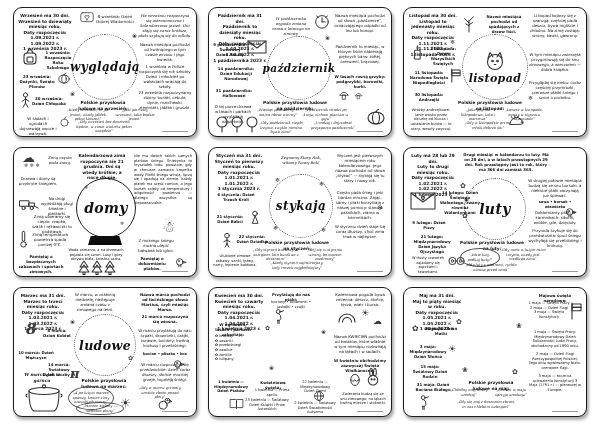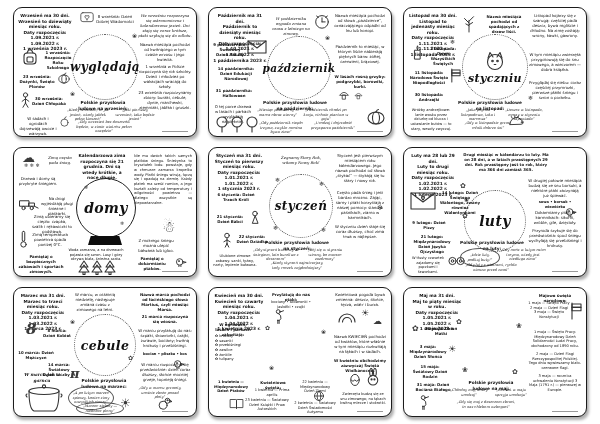--- a/index.html
+++ b/index.html
@@ -173,21 +173,21 @@
     <span class="ic" style="position:static">
       <svg width="26" height="22" viewBox="0 0 26 22">
           <path d="M6 8 L8 2.5 L11 7"></path>
           <path d="M15 7 L18 2.5 L20 8"></path>
           <circle cx="13" cy="12" r="7.5"></circle>
           <circle cx="10.5" cy="11" r="0.8"></circle>
           <circle cx="15.5" cy="11" r="0.8"></circle>
           <path d="M12.2 14.5 h1.6"></path>
         </svg>
       </span>
-    <span class="ttl" style="font-size:11px">styczniu</span>
+    <span class="ttl" style="font-size:11px">listopad</span>
   </div>
   <span class="g" style="left:46px;top:30px;font-size:6px">❄</span>
   <span class="g" style="left:124px;top:86px;font-size:6px">❄</span>
   <span class="ic" style="left:8px;top:36px">
     <svg width="11" height="16" viewBox="0 0 12 18">
         <rect x="3" y="7" width="6" height="10"></rect>
         <path d="M6 6.5 q-1.6-2 0-4.5 q1.6 2.5 0 4.5"></path>
       </svg>
     </span>
   <div class="b sm bold" style="left:22px;top:38px;width:34px">1 listopada: Dzień Wszystkich Świętych</div>
@@ -273,21 +273,21 @@
 
 <div class="card" style="left:208px;top:147px">
   <div class="b bold pre" style="left:4px;top:5px;width:52px">Styczeń ma 31 dni.
 Styczeń to pierwszy miesiąc roku.
 Daty rozpoczęcia:
 1.01.2021 r.
 1.01.2022 r.
 1 stycznia 2023 r.</div>
   <div class="b sm it" style="left:70px;top:7px;width:44px">Żegnamy Stary Rok, witamy Nowy Rok!</div>
   <div class="wr" style="left:60px;top:26px;width:62px;height:62px">
-    <span class="ttl" style="font-size:12px">styczeń</span>
+    <span class="ttl" style="font-size:12px">stykają</span>
   </div>
   <span class="g" style="left:66px;top:28px;font-size:6px">❄</span>
   <span class="g" style="left:110px;top:32px;font-size:6px">❄</span>
   <span class="g" style="left:64px;top:76px;font-size:6px">❄</span>
   <span class="g" style="left:112px;top:78px;font-size:6px">❄</span>
   <span class="g" style="left:168px;top:56px;font-size:7px">❄</span>
   <div class="b sm bold" style="left:8px;top:44px;width:38px">6 stycznia: Dzień Trzech Króli</div>
   <span class="ic" style="left:40px;top:62px">
     <svg width="12" height="16" viewBox="0 0 12 18">
         <circle cx="6" cy="4" r="2.6"></circle>
@@ -314,21 +314,21 @@
 </div>
 
 <div class="card" style="left:403px;top:147px">
   <div class="b bold pre" style="left:4px;top:5px;width:50px">Luty ma 28 lub 29 dni.
 Luty to drugi miesiąc roku.
 Daty rozpoczęcia:
 1.02.2021 r.
 1.02.2022 r.
 1 lutego 2023 r.</div>
   <div class="b sm bold" style="left:58px;top:4px;width:88px">Drugi miesiąc w kalendarzu to luty. Ma on 28 dni, a w latach przestępnych 29 dni. Rok przestępny jest to rok, który ma 366 dni zamiast 365.</div>
-  <div class="wr" style="left:60px;top:42px;width:60px;height:60px">
+  <div class="wr" style="left:60px;top:30px;width:60px;height:60px">
     <span class="ttl" style="font-size:14px">luty</span>
   </div>
   <span class="g" style="left:56px;top:34px;font-size:7px">✿</span>
   <span class="g" style="left:60px;top:48px;font-size:6px">❀</span>
   <span class="g" style="left:58px;top:64px;font-size:7px">✿</span>
   <span class="ic" style="left:6px;top:44px">
     <svg width="26" height="18" viewBox="0 0 26 18">
         <rect x="1" y="1" width="24" height="16"></rect>
         <path d="M1 1 L13 10 L25 1"></path>
         <path d="M13 8 C10.5 5.8 11.6 3.8 13 5 C14.4 3.8 15.5 5.8 13 8 Z"></path>
@@ -368,21 +368,21 @@
   <div class="b bold pre" style="left:4px;top:5px;width:50px">Marzec ma 31 dni.
 Marzec to trzeci miesiąc roku.
 Daty rozpoczęcia:
 1.03.2021 r.
 1.03.2022 r.
 1 marca 2023 r.</div>
   <div class="b sm" style="left:58px;top:4px;width:46px">W marcu, w ostatnią niedzielę, następuje zmiana czasu z zimowego na letni.</div>
   <div class="b sm bold" style="left:124px;top:4px;width:54px">Nazwa marca pochodzi od łacińskiego słowa Martius, czyli miesiąc Marsa.</div>
   <div class="b sm bold" style="left:124px;top:26px;width:54px">21 marca rozpoczyna się wiosna.</div>
   <div class="wr" style="left:60px;top:26px;width:60px;height:60px">
-    <span class="ttl" style="font-size:12.5px">cebule</span>
+    <span class="ttl" style="font-size:12.5px">ludowe</span>
   </div>
   <span class="g" style="left:56px;top:30px;font-size:6px">❀</span>
   <span class="g" style="left:114px;top:66px;font-size:6px">✿</span>
   <span class="g ttl" style="left:12px;top:32px;font-size:15px">8</span>
   <div class="b sm bold" style="left:28px;top:40px;width:30px">8 marca: Dzień Kobiet</div>
   <div class="b sm bold" style="left:4px;top:62px;width:36px">10 marca: Dzień Mężczyzn</div>
   <div class="b sm bold" style="left:28px;top:74px;width:34px">14 marca: Światowy Dzień Liczby Pi</div>
   <span class="g ttl" style="left:56px;top:78px;font-size:13px">π</span>
   <div class="b sm" style="left:124px;top:40px;width:54px">W marcu przylatują do nas: szpaki, skowronki, czajki, żurawie, bociany; kwitną krokusy i przebiśniegi.</div>
   <div class="b xs bold" style="left:124px;top:64px;width:54px">bocian • pliszka • kos</div>

